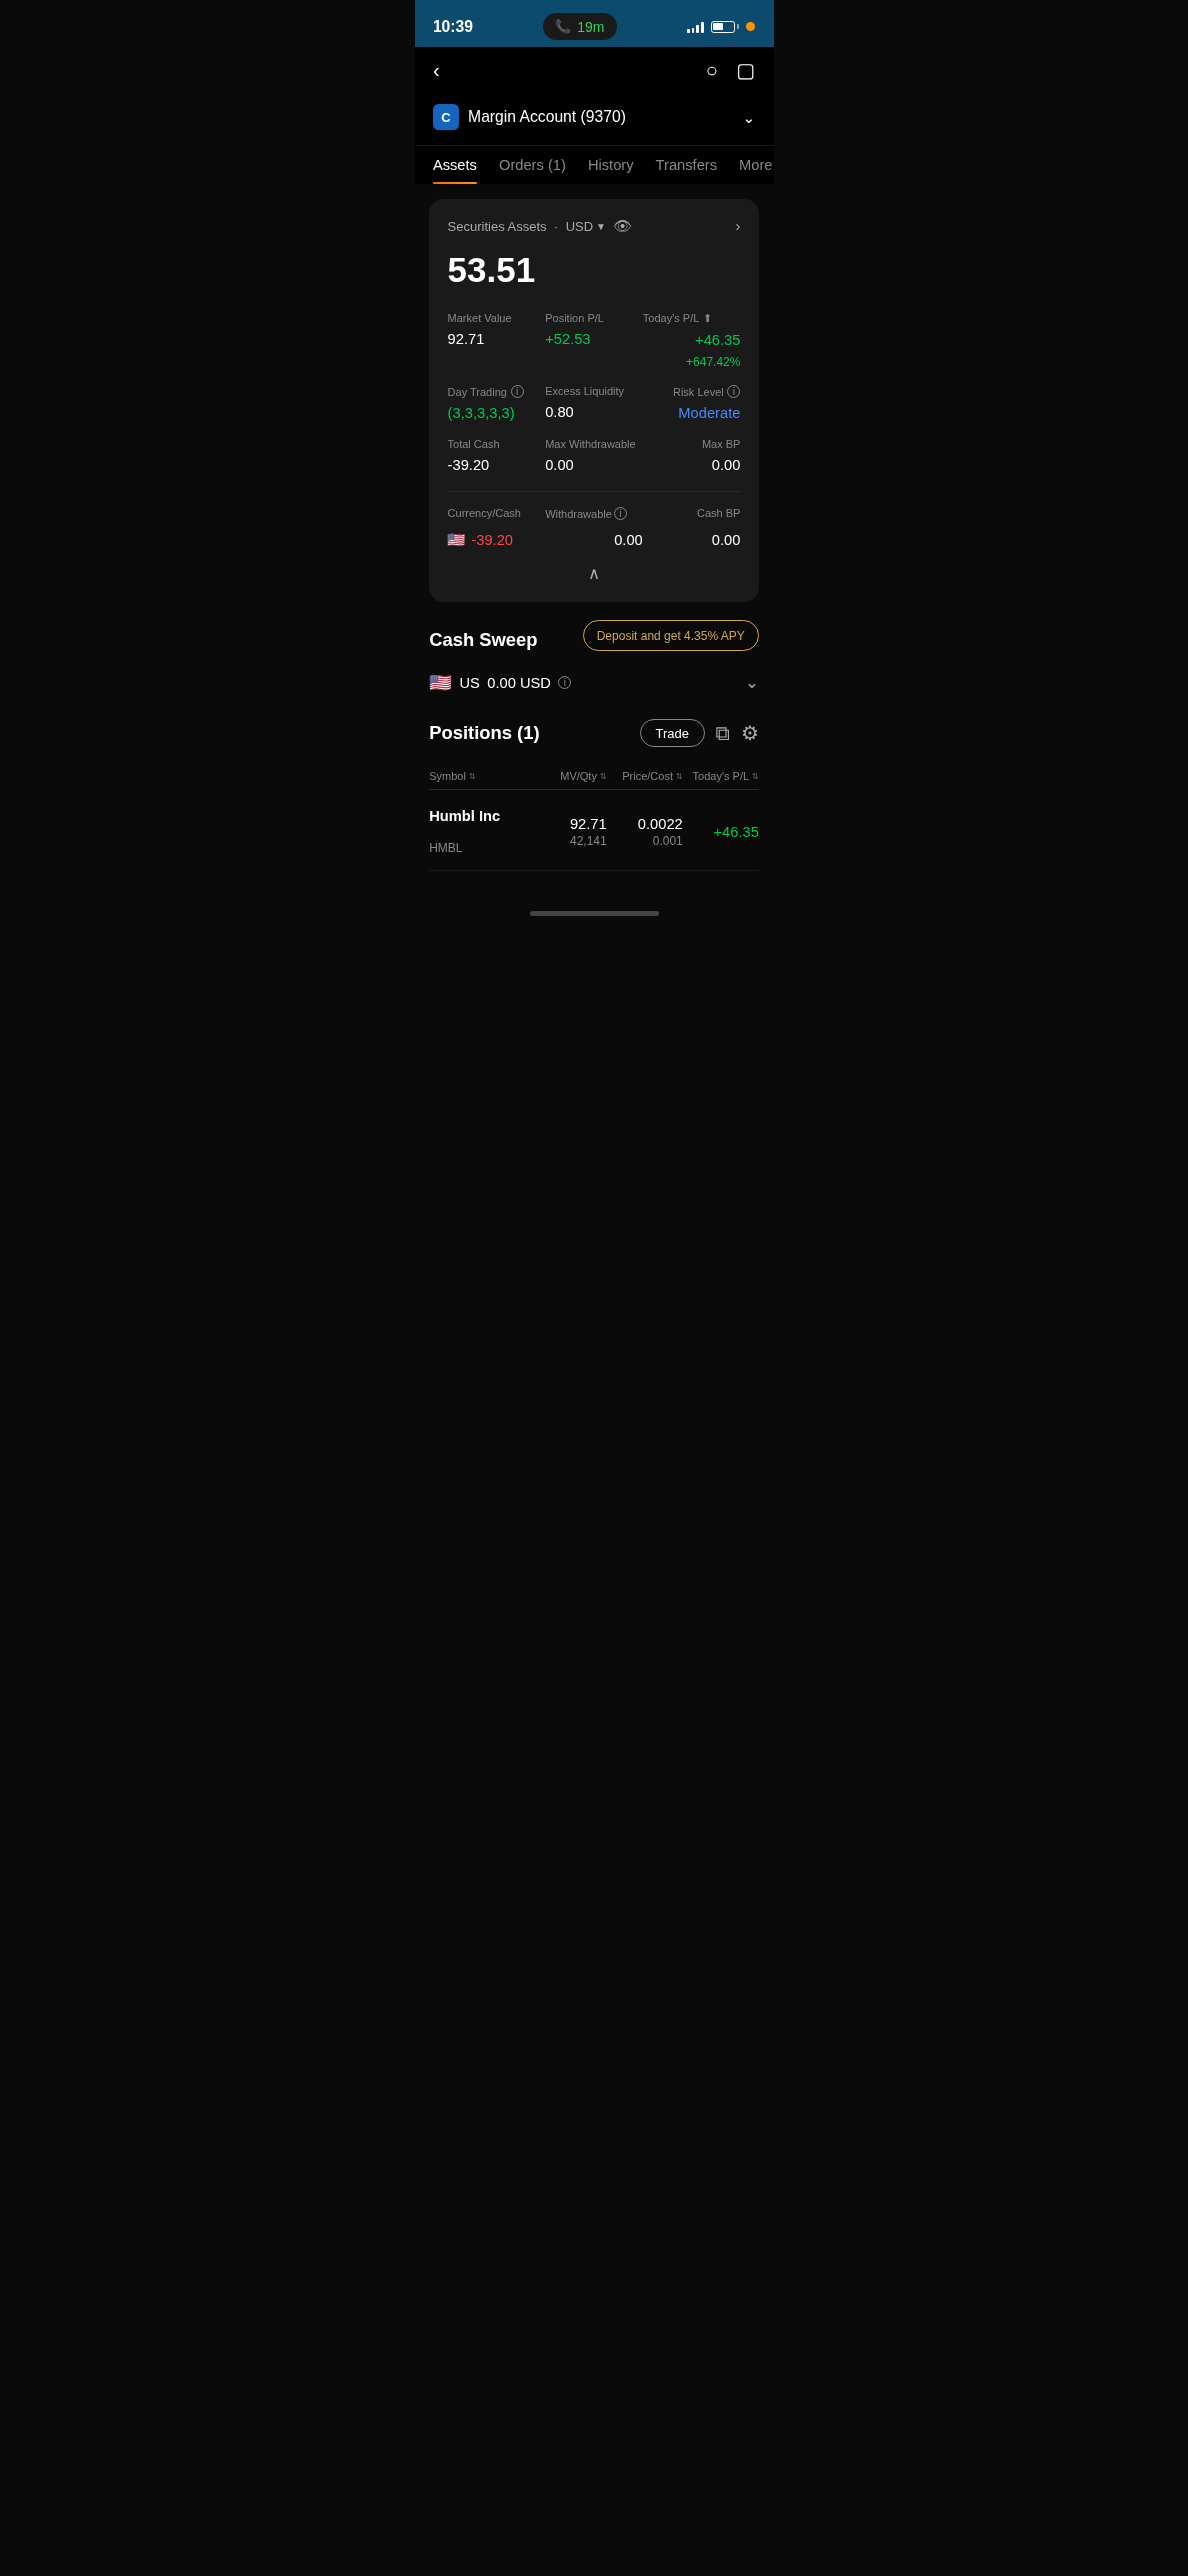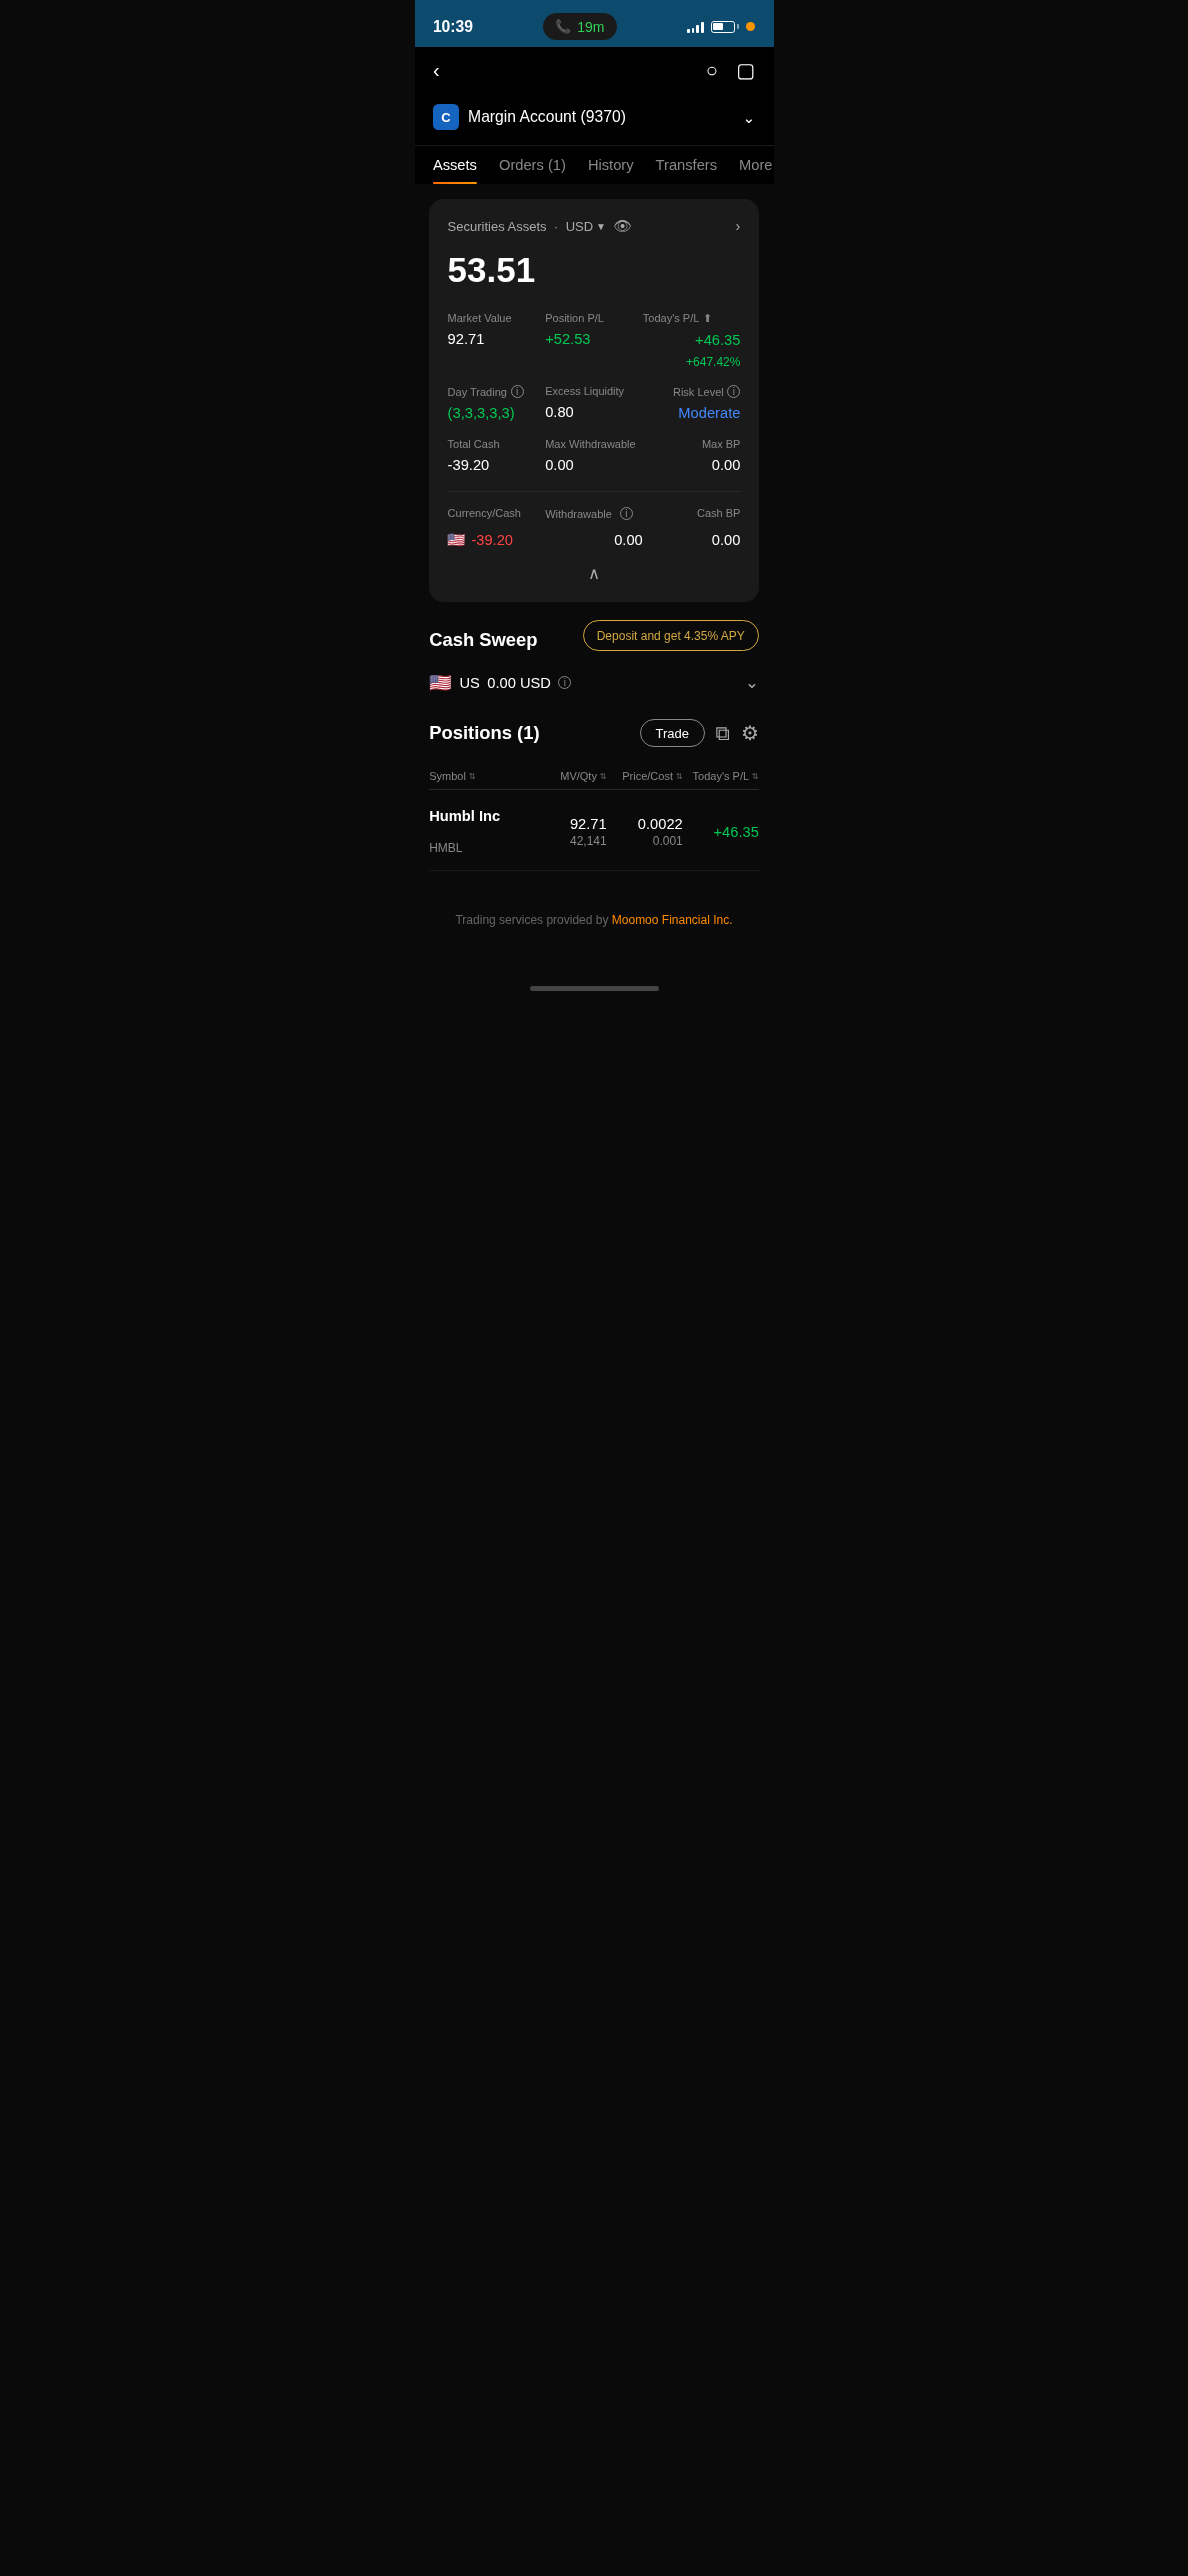--- a/index.html
+++ b/index.html
@@ -326,21 +326,21 @@
       color: #888;
     }
 
     .currency-col-label:last-child {
       text-align: right;
     }
 
     .currency-col-label:nth-child(2) {
       display: flex;
       align-items: center;
-      gap: 8px;
+      gap: 2px;
       text-align: right;
     }
 
     .currency-row {
       display: grid;
       grid-template-columns: 1fr 1fr 1fr;
       align-items: center;
     }
 
     .currency-flag {
@@ -816,25 +816,19 @@
         <span class="data-primary">0.0022</span>
         <span class="data-secondary">0.001</span>
       </div>
       <div class="data-col">
         <span class="data-primary positive">+46.35</span>
       </div>
     </div>
 
   </div>
 
-  <div class="footer">
-    <span class="footer-text">
-      <span>Trading services provided by </span>
-      <span class="footer-link">Moomoo Financial Inc.</span>
-    </span>
-  </div>
 
 </div>
 
 <div class="home-indicator">
   <div class="home-bar"></div>
 </div>
 
 
 </body></html>

